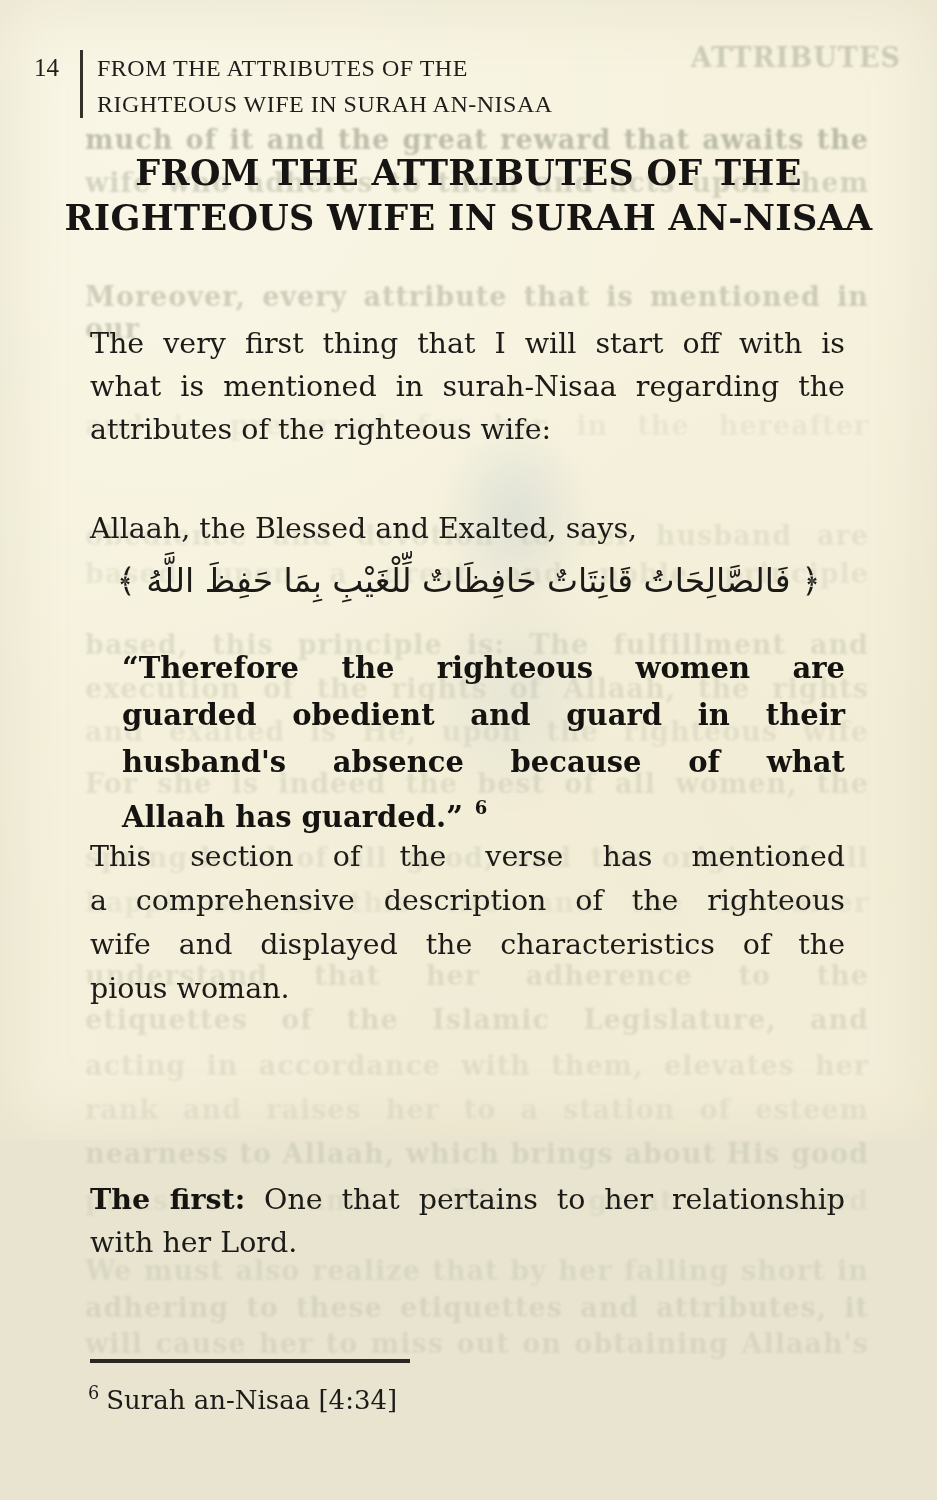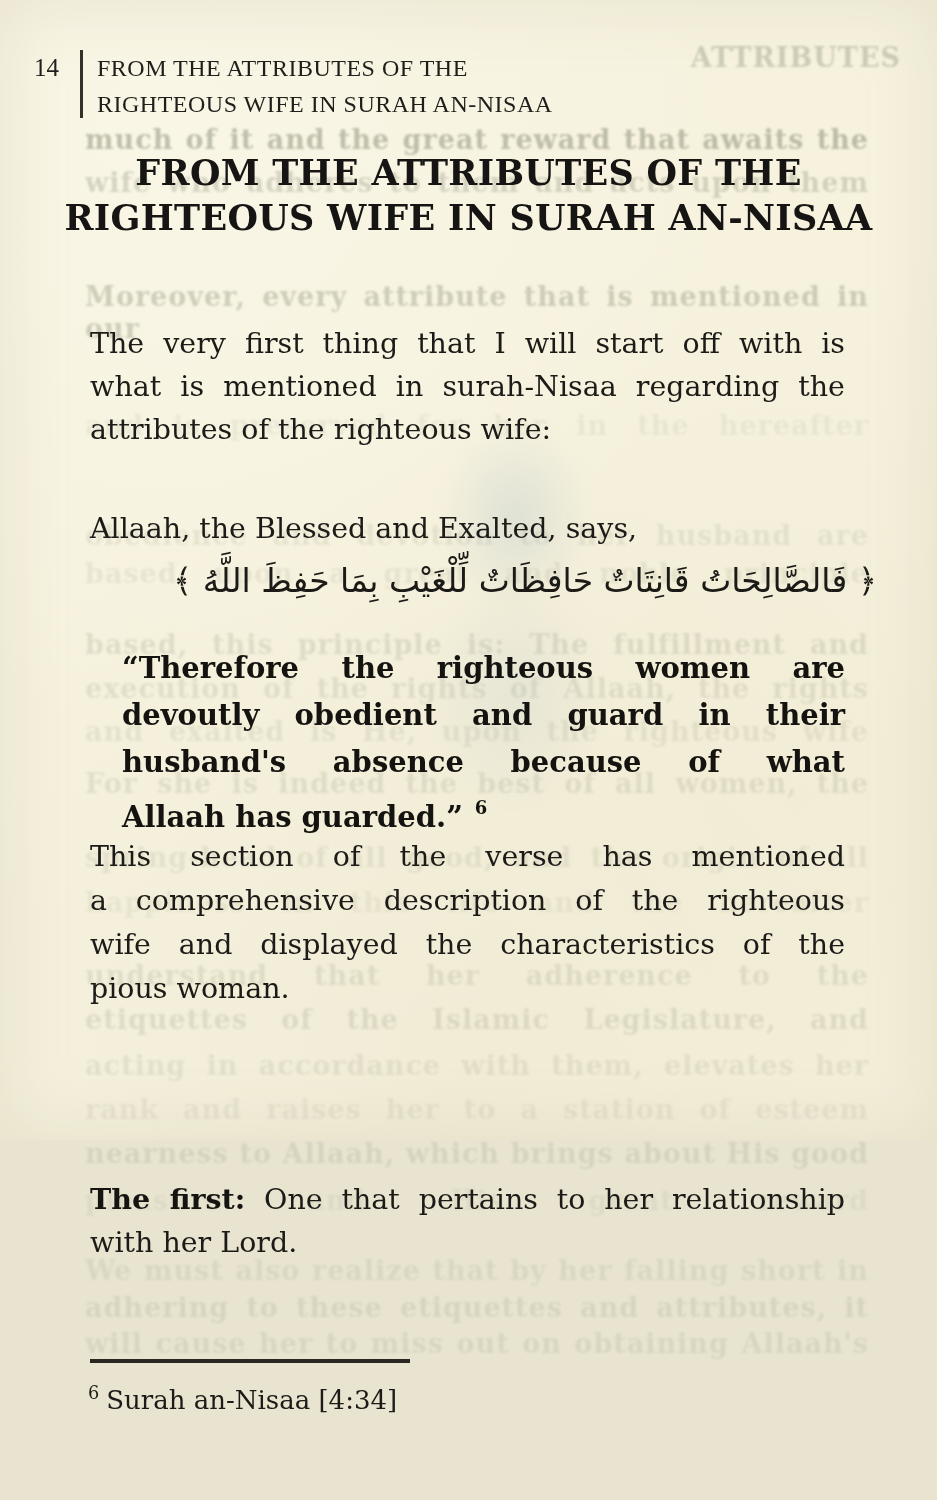--- a/index.html
+++ b/index.html
@@ -73,21 +73,21 @@
   .jline{text-align:justify;text-align-last:justify;}
   .p1{top:322px;line-height:43px;}
   .p2{top:472px;line-height:43px;margin-top:35px;}
   .p3{top:835px;line-height:44px;}
   .p4{top:1027px;line-height:44px;}
   .p5{top:1178px;line-height:43px;}
   .lead{font-weight:bold;color:#151411;}
   
   .arabic{
     position:absolute;top:549px;left:60px;right:60px;
-    text-align:right;direction:rtl;
+    text-align:center;direction:rtl;
     font:33px/64px "DejaVu Sans", sans-serif;
     color:#1b1a17;
   }
   
   .quote{
     position:absolute;top:645px;left:122px;width:723px;margin:0;
     font-weight:bold;font-size:29px;line-height:47px;color:#141310;
   }
   .fn-mark{font-size:.62em;position:relative;top:-2px;margin-left:12px;font-weight:bold;}
   
@@ -146,21 +146,21 @@
   </section>
 
   <section class="para p2">
     <div>Allaah, the Blessed and Exalted, says,</div>
   </section>
 
   <div class="arabic">﴿ فَالصَّالِحَاتُ قَانِتَاتٌ حَافِظَاتٌ لِّلْغَيْبِ بِمَا حَفِظَ اللَّهُ ﴾</div>
 
   <blockquote class="quote">
     <div class="jline">“Therefore the righteous women are</div>
-    <div class="jline">devoutly obedient and guard in their</div>
+    <div class="jline">guarded obedient and guard in their</div>
     <div class="jline">husband's absence because of what</div>
     <div><span>Allaah has guarded.”</span><sup class="fn-mark">6</sup></div>
   </blockquote>
 
   <section class="para p3">
     <div class="jline">This section of the verse has mentioned</div>
     <div class="jline">a comprehensive description of the righteous</div>
     <div class="jline">wife and displayed the characteristics of the</div>
     <div>pious woman.</div>
   </section>

